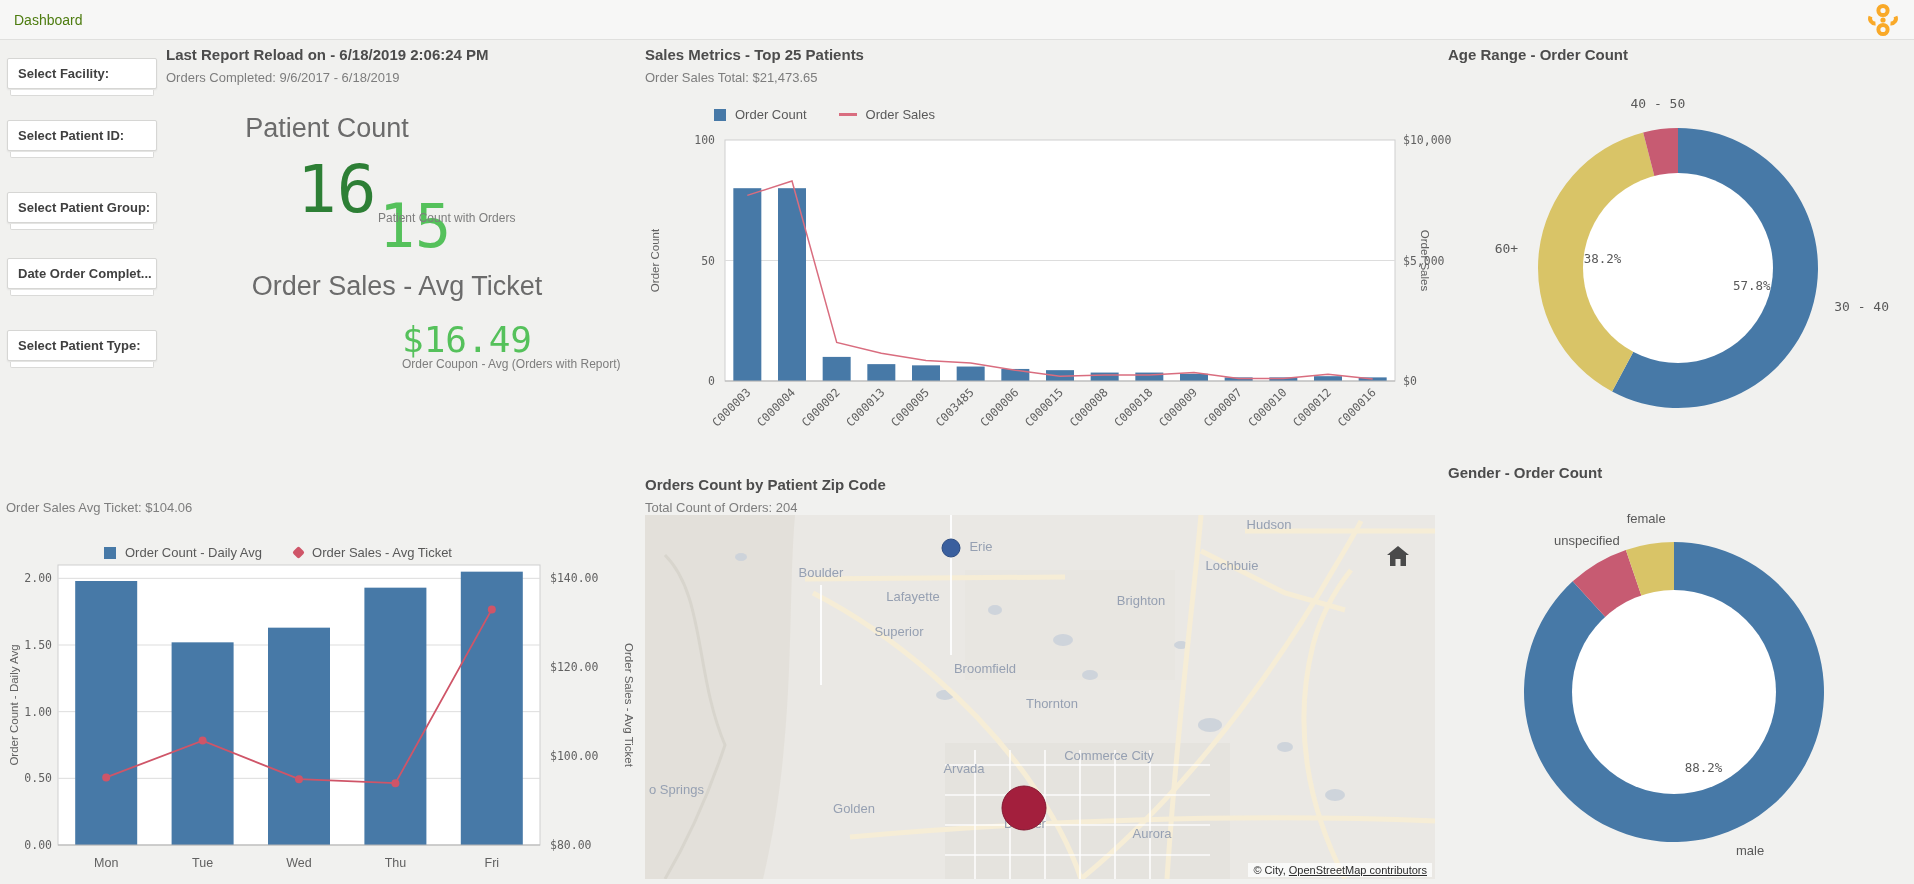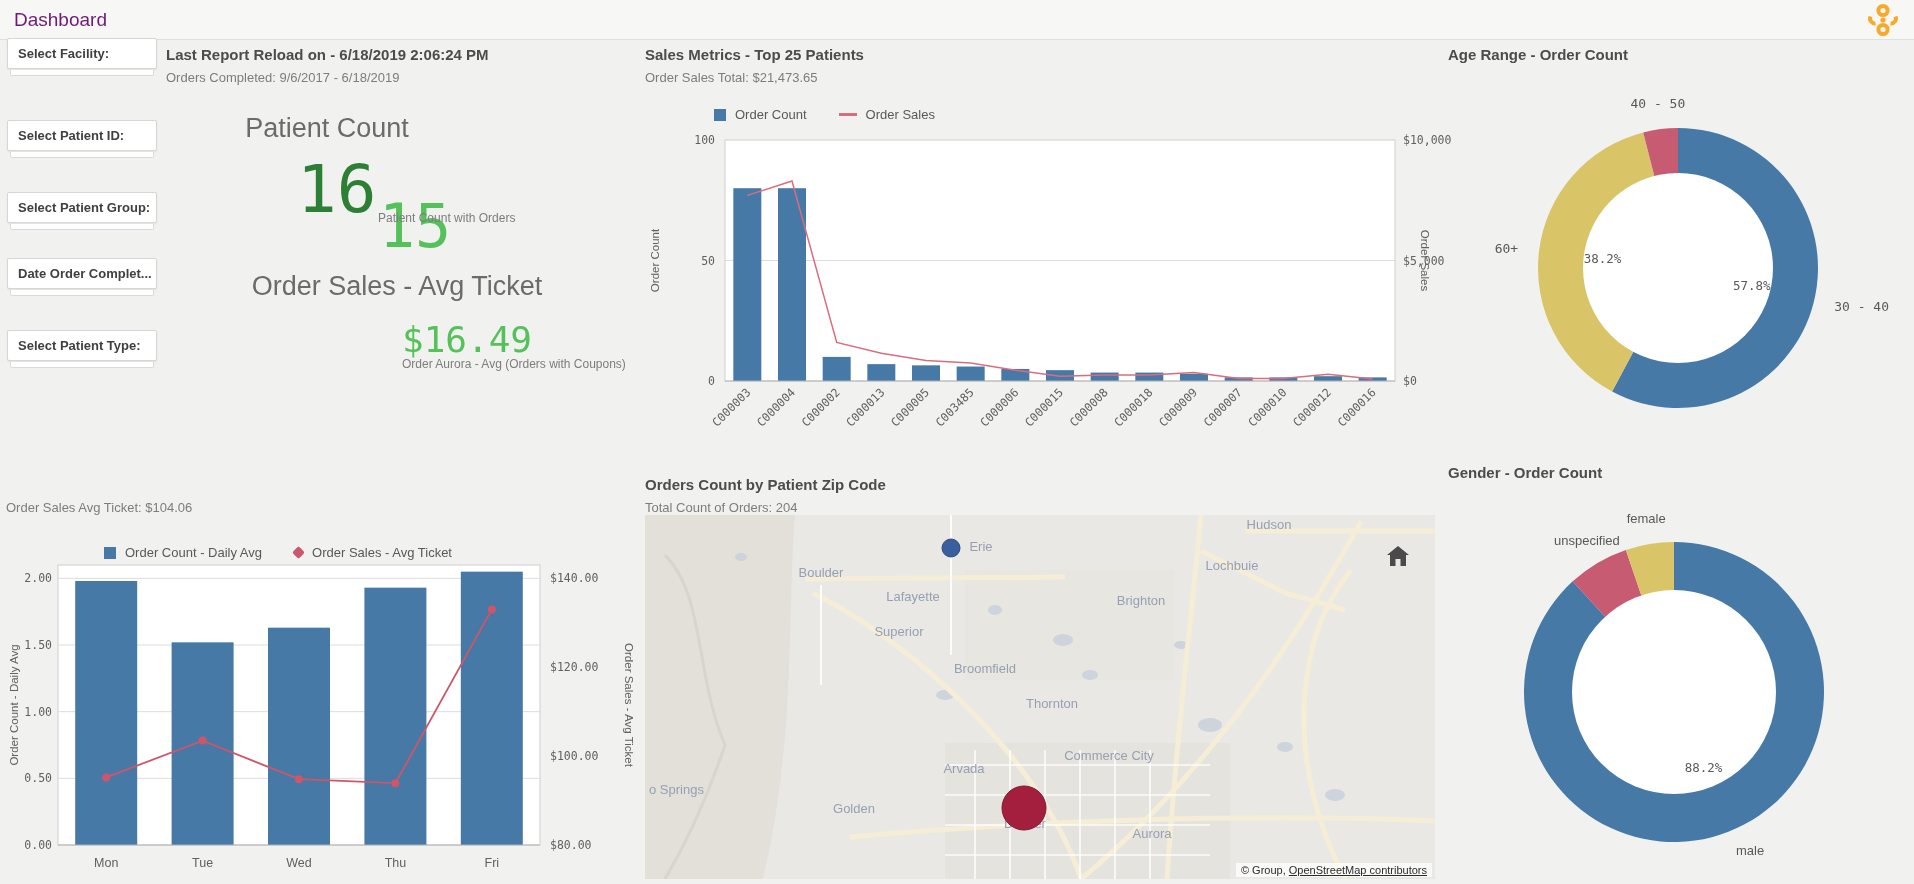--- a/index.html
+++ b/index.html
@@ -2,21 +2,21 @@
 <html><head>
 <meta charset="utf-8">
 <title>Dashboard</title>
 <style>
   html,body{margin:0;padding:0;background:#dcdcdc;}
   .stage{position:relative;width:1914px;height:884px;background:#f1f1ef;overflow:hidden;
          font-family:"Liberation Sans",sans-serif;color:#4c4c4c;}
   .topbar{position:absolute;left:0;top:0;width:1914px;height:40px;background:#f7f7f6;
           border-bottom:1px solid #e0e0de;box-sizing:border-box;display:flex;
           align-items:center;justify-content:space-between;padding:0 14px;}
-  .topbar-title{font-size:19px;color:#701a75;}
+  .topbar-title{font-size:14px;color:#4d7c0f;}
   .ptitle{position:absolute;font-size:15px;font-weight:700;color:#4c4c4c;white-space:nowrap;}
   .psub{position:absolute;font-size:13px;color:#7d7d7d;white-space:nowrap;}
   .kpi-title{position:absolute;font-size:27px;color:#6b6b6b;transform:translateX(-50%);white-space:nowrap;}
   .kpi-big{position:absolute;line-height:1;color:#2d7f35;font-family:"DejaVu Sans Mono",monospace;}
   .kpi-small{position:absolute;line-height:1;color:#55c15b;font-family:"DejaVu Sans Mono",monospace;}
   .kpi-cap{position:absolute;font-size:12px;color:#7d7d7d;white-space:nowrap;}
   .filter-btn{position:absolute;left:7px;width:150px;box-sizing:border-box;}
   .filter-face{height:29px;line-height:29px;background:#ffffff;border:1px solid #d6d6d4;
                border-radius:2px;padding-left:10px;font-size:13px;font-weight:700;color:#404040;
                box-shadow:0 1px 2px rgba(0,0,0,.07);white-space:nowrap;overflow:hidden;}
@@ -45,21 +45,21 @@
         <circle cx="17" cy="7.5" r="4.6"></circle>
         <circle cx="17" cy="26.5" r="4.6"></circle>
         <path d="M4.5,13.5 a5,5 0 0 0 5,7"></path>
         <path d="M29.5,13.5 a5,5 0 0 1 -5,7"></path>
       </g>
       <circle cx="17" cy="17" r="2.6" fill="#f9a928"></circle>
     </svg>
   </header>
 
   <div id="filters">
-      <div class="filter-btn" style="top: 38px;">
+      <div class="filter-btn" style="top: 58px;">
         <div class="filter-face">Select Facility:</div>
         <div class="filter-under"></div>
       </div>
       <div class="filter-btn" style="top: 120px;">
         <div class="filter-face">Select Patient ID:</div>
         <div class="filter-under"></div>
       </div>
       <div class="filter-btn" style="top: 192px;">
         <div class="filter-face">Select Patient Group:</div>
         <div class="filter-under"></div>
@@ -77,21 +77,21 @@
   <div class="ptitle" style="left:166px;top:46px;">Last Report Reload on - 6/18/2019 2:06:24 PM</div>
   <div class="psub" style="left:166px;top:70px;">Orders Completed: 9/6/2017 - 6/18/2019</div>
 
   <div class="kpi-title" style="left:327px;top:113px;">Patient Count</div>
   <div class="kpi-big" style="left:297px;top:157px;font-size:66px;">16</div>
   <div class="kpi-small" style="left:379px;top:164px;font-size:60px;margin-top:32px;">15</div>
   <div class="kpi-cap" style="left:378px;top:211px;">Patient Count with Orders</div>
 
   <div class="kpi-title" style="left:397px;top:271px;">Order Sales - Avg Ticket</div>
   <div class="kpi-small" style="left:402px;top:322px;font-size:36px;">$16.49</div>
-  <div class="kpi-cap" style="left:402px;top:357px;">Order Aurora - Avg (Orders with Coupons)</div>
+  <div class="kpi-cap" style="left:402px;top:357px;">Order Coupon - Avg (Orders with Report)</div>
 
   <div class="ptitle" style="left:645px;top:46px;">Sales Metrics - Top 25 Patients</div>
   <div class="psub" style="left:645px;top:70px;">Order Sales Total: $21,473.65</div>
   <div class="legend" style="left:714px;top:107px;">
     <span class="sw-square" style="background:#4779a7"></span>
     <span>Order Count</span>
     <span class="gap"></span>
     <span class="sw-dash" style="background:#d96d7f"></span>
     <span>Order Sales</span>
   </div>
@@ -251,21 +251,21 @@
       <text x="4" y="279" text-anchor="start" font-size="13" fill="#96a0b2" font-family="&quot;Liberation Sans&quot;,sans-serif">o Springs</text>
       <circle cx="306" cy="33" r="9" fill="#3a5f9e" stroke="#2d4c82" stroke-width="1"></circle>
       <circle cx="379" cy="293" r="22" fill="#a31f3d" stroke="#821831" stroke-width="1"></circle>
     </svg>
   <div class="map-home">
     <svg width="28" height="28" viewBox="0 0 28 28" style="position:static">
       <path d="M14 4 L25 13 L22 13 L22 24 L16.5 24 L16.5 17 L11.5 17 L11.5 24 L6 24 L6 13 L3 13 Z" fill="#4a4a4a"></path>
     </svg>
   </div>
   <div class="map-attrib">
-    <span>© Group, </span><span class="lnk">OpenStreetMap contributors</span>
+    <span>© City, </span><span class="lnk">OpenStreetMap contributors</span>
   </div>
 
   <div class="ptitle" style="left:1448px;top:464px;">Gender - Order Count</div>
   <svg id="svg-gender" style="left:1445px;top:510px;" width="469" height="374">
       <path d="M229.00,32.00 A150,150 0 1 1 127.70,71.37 L160.79,107.51 A101,101 0 1 0 229.00,81.00 Z" fill="#4779a7"></path>
       <path d="M127.70,71.37 A150,150 0 0 1 180.86,39.94 L196.58,86.34 A101,101 0 0 0 160.79,107.51 Z" fill="#c75b72"></path>
       <path d="M180.86,39.94 A150,150 0 0 1 229.00,32.00 L229.00,81.00 A101,101 0 0 0 196.58,86.34 Z" fill="#d9c467"></path>
       <circle cx="229" cy="182" r="102" fill="#ffffff"></circle>
       <text x="290.94908770647726" y="345.3841602303541" text-anchor="start" font-size="13" fill="#595959" font-family="&quot;Liberation Sans&quot;,sans-serif">male</text>
       <text x="258.5616699230909" y="262.05700277659" text-anchor="middle" font-size="12.5" fill="#595959" font-family="&quot;DejaVu Sans Mono&quot;,monospace">88.2%</text>

